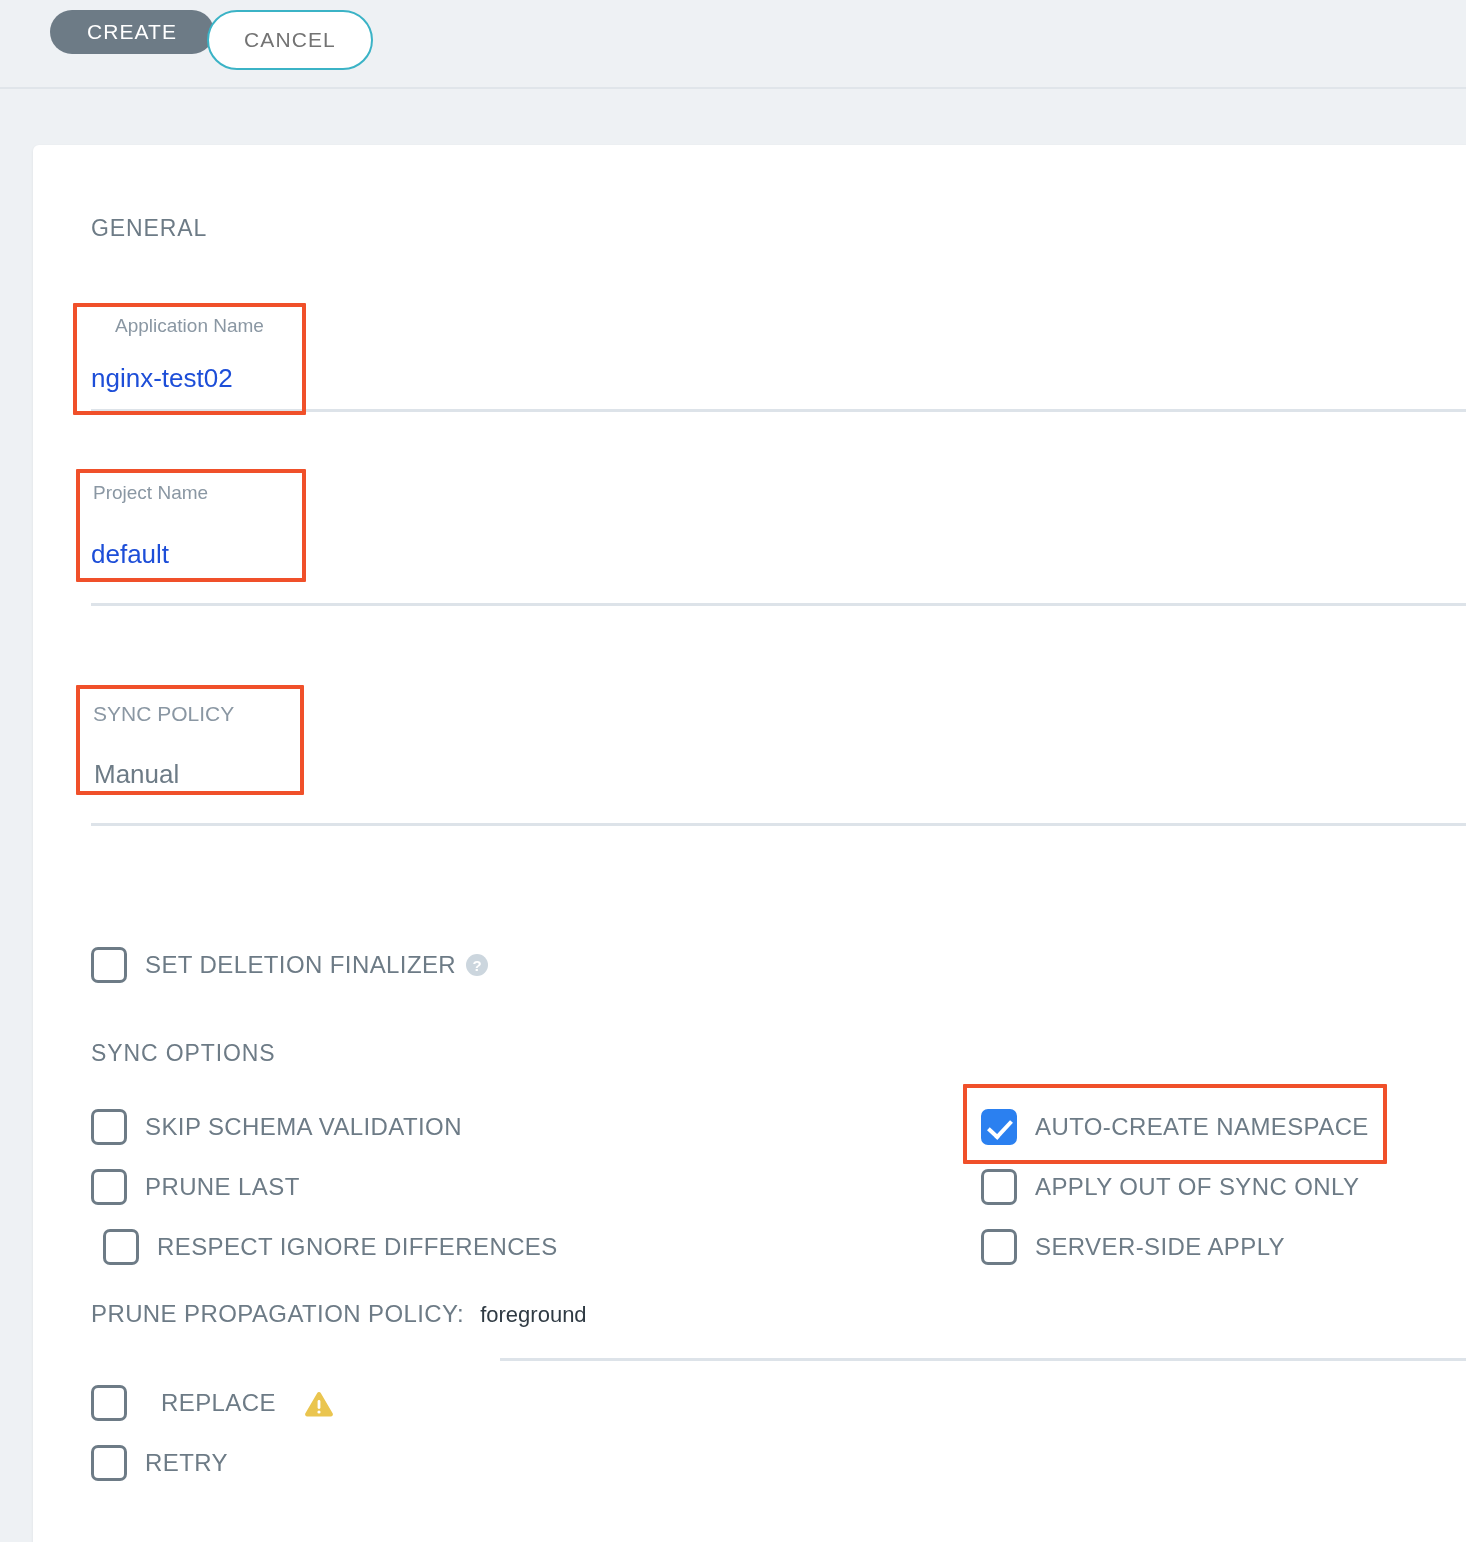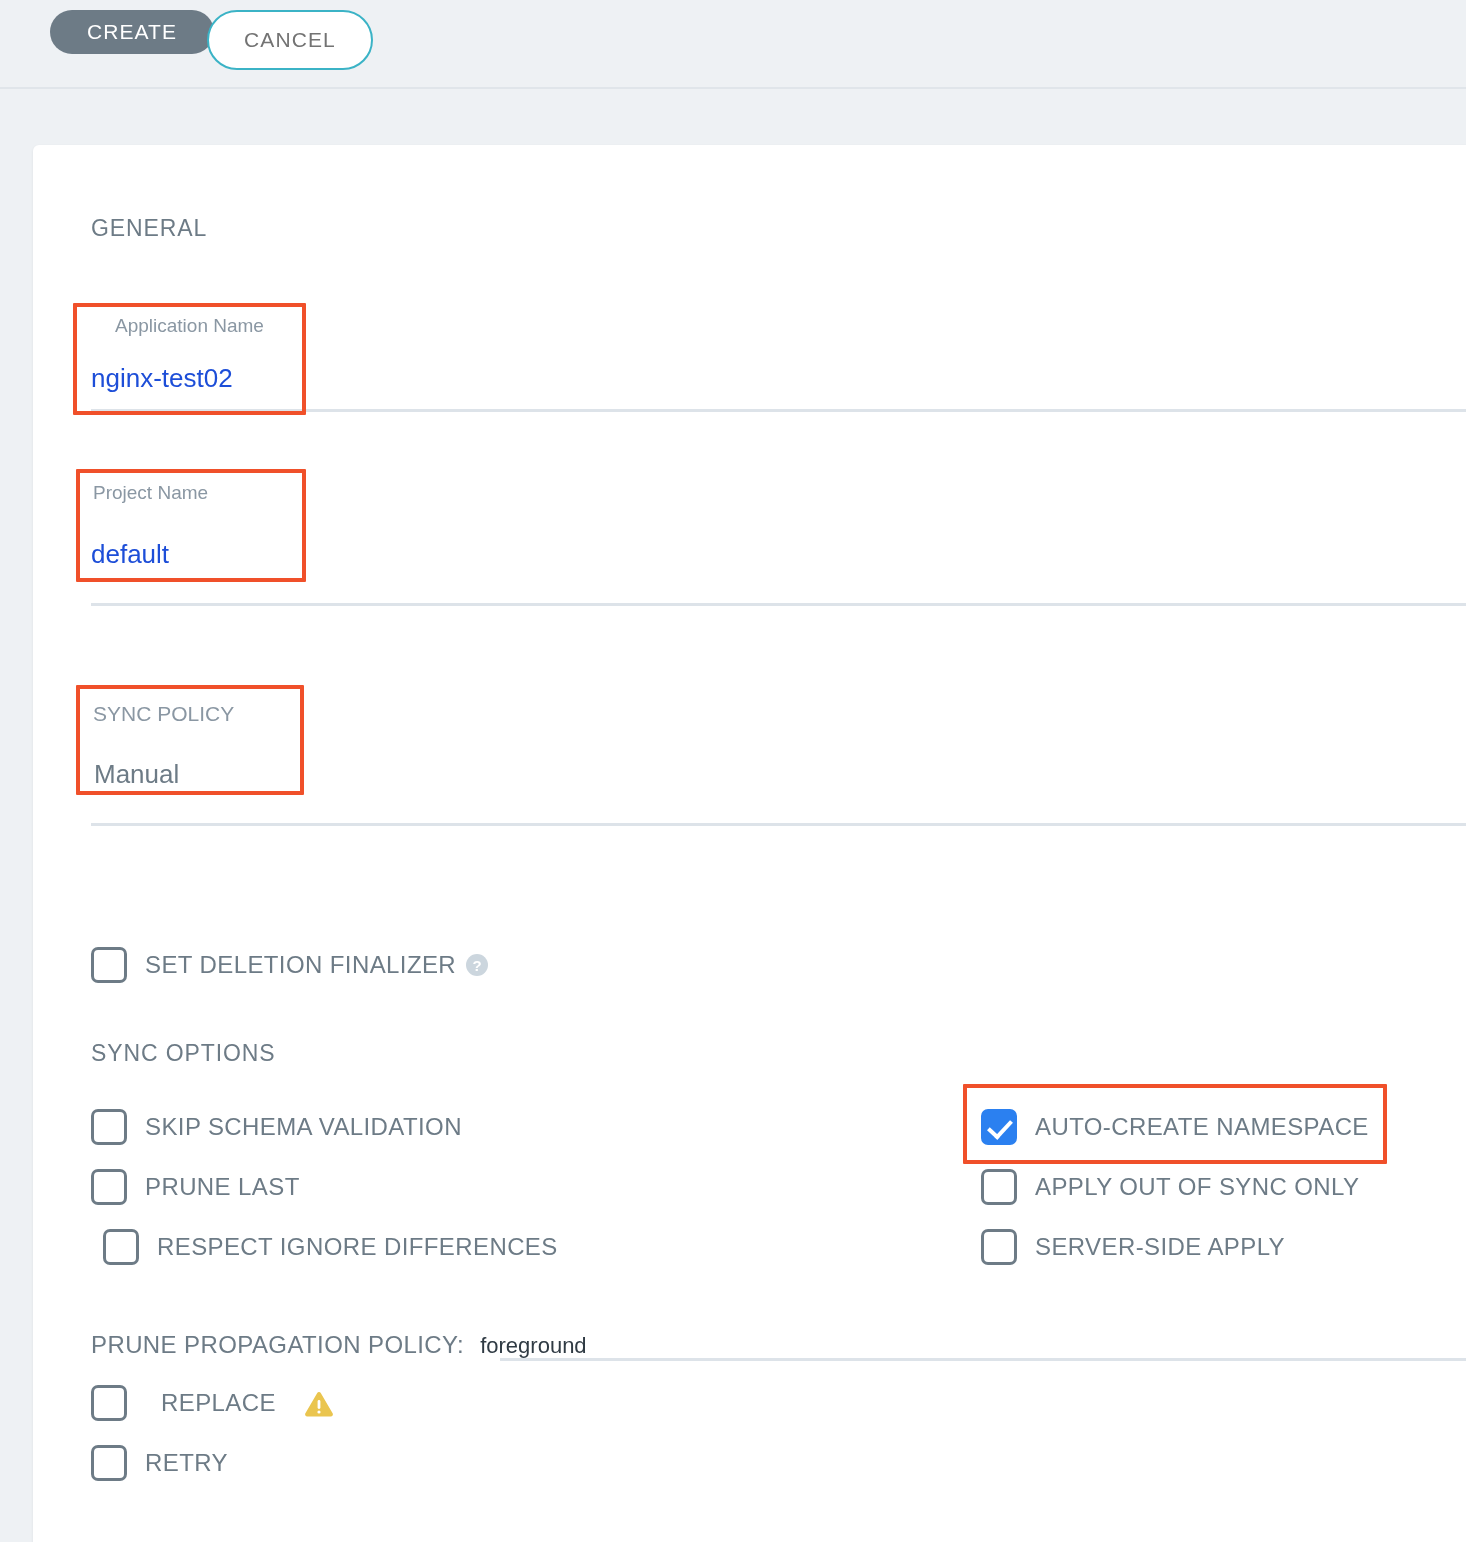--- a/index.html
+++ b/index.html
@@ -161,21 +161,21 @@
     display: inline-block;
     margin-left: 12px;
     vertical-align: middle;
     position: relative;
     top: 3px;
   }
 
   
   #prune-row {
     position: absolute;
-    left: 58px; top: 1186px;
+    left: 58px; top: 1155px;
     display: flex;
     align-items: baseline;
     text-align: center;
   }
   #prune-label {
     color: #6d7b86;
     font-size: 24px;
     letter-spacing: 0.4px;
   }
   #prune-value {

